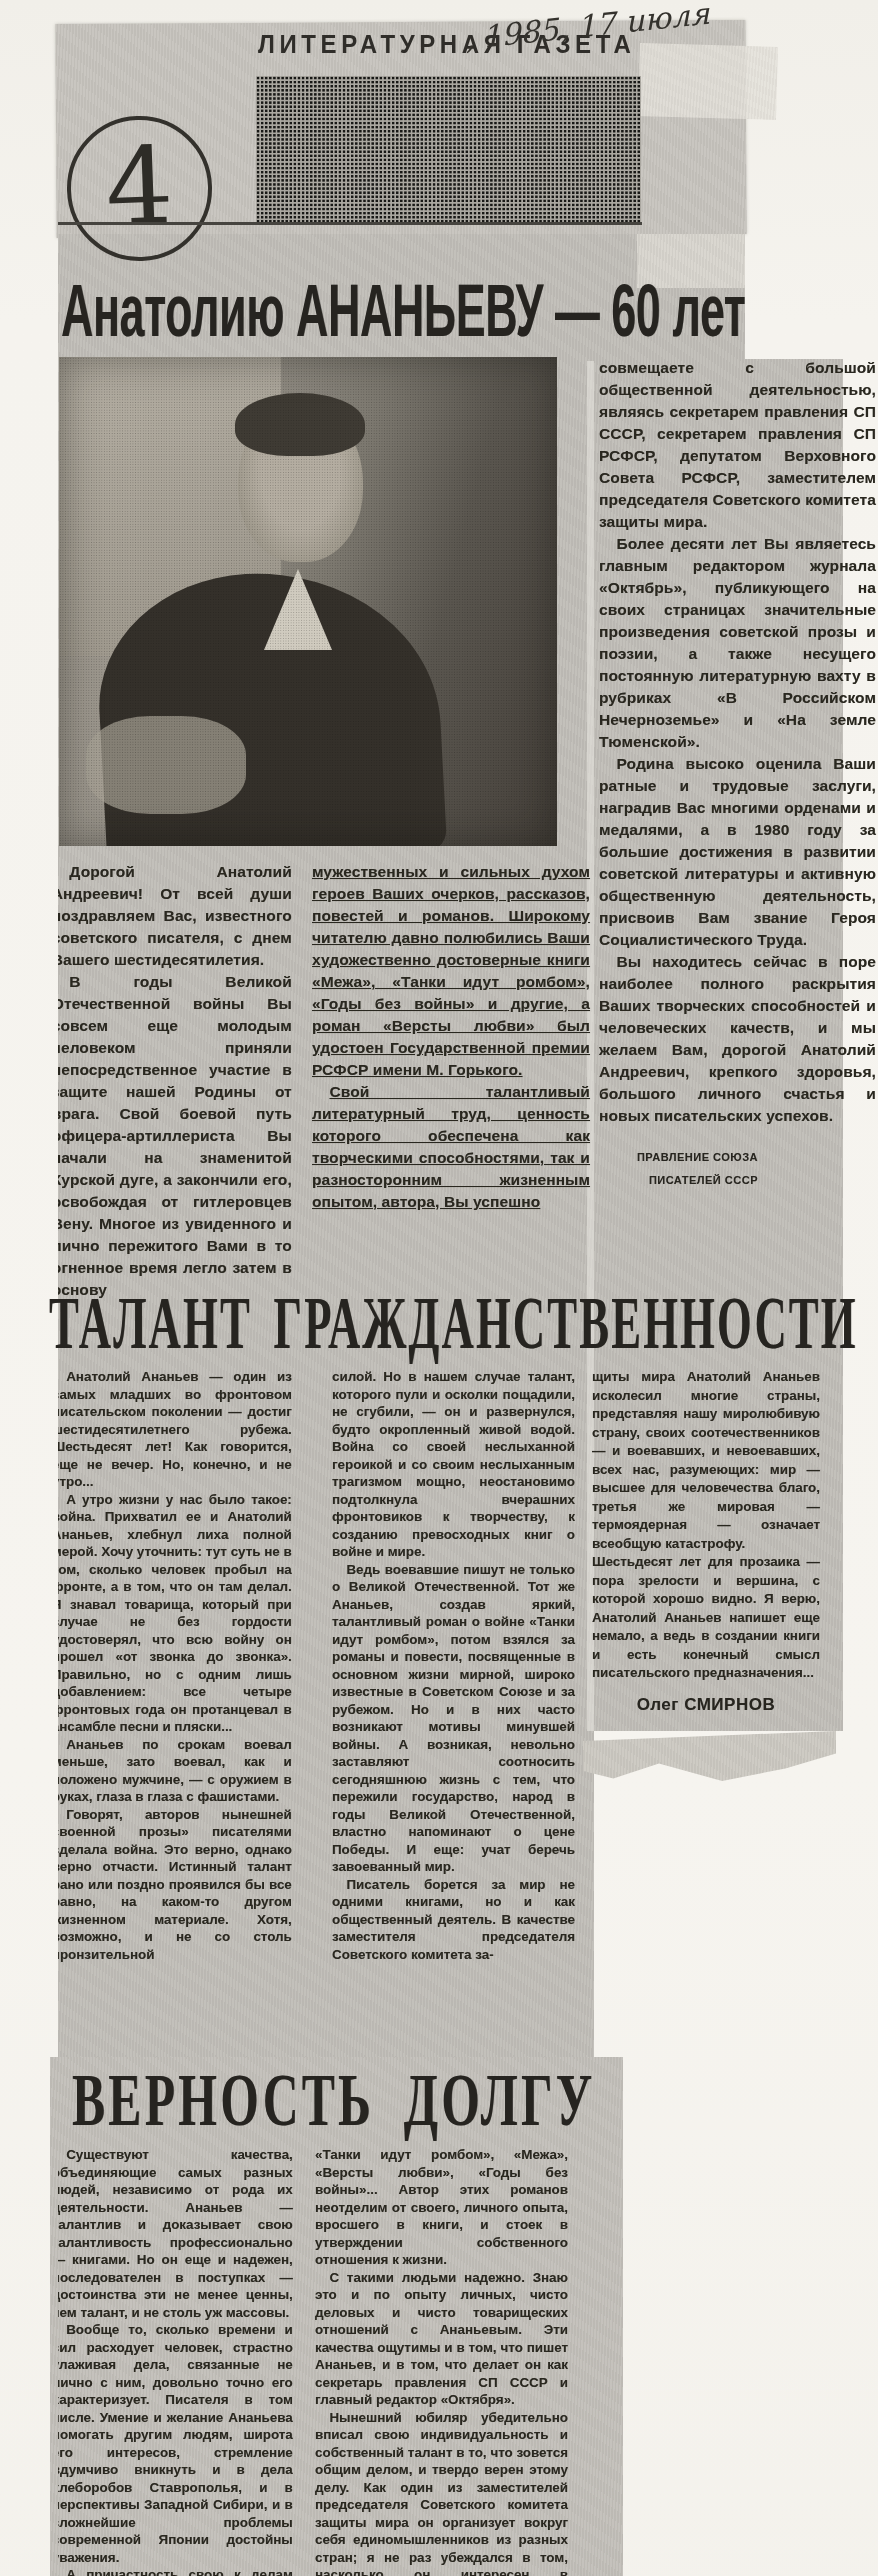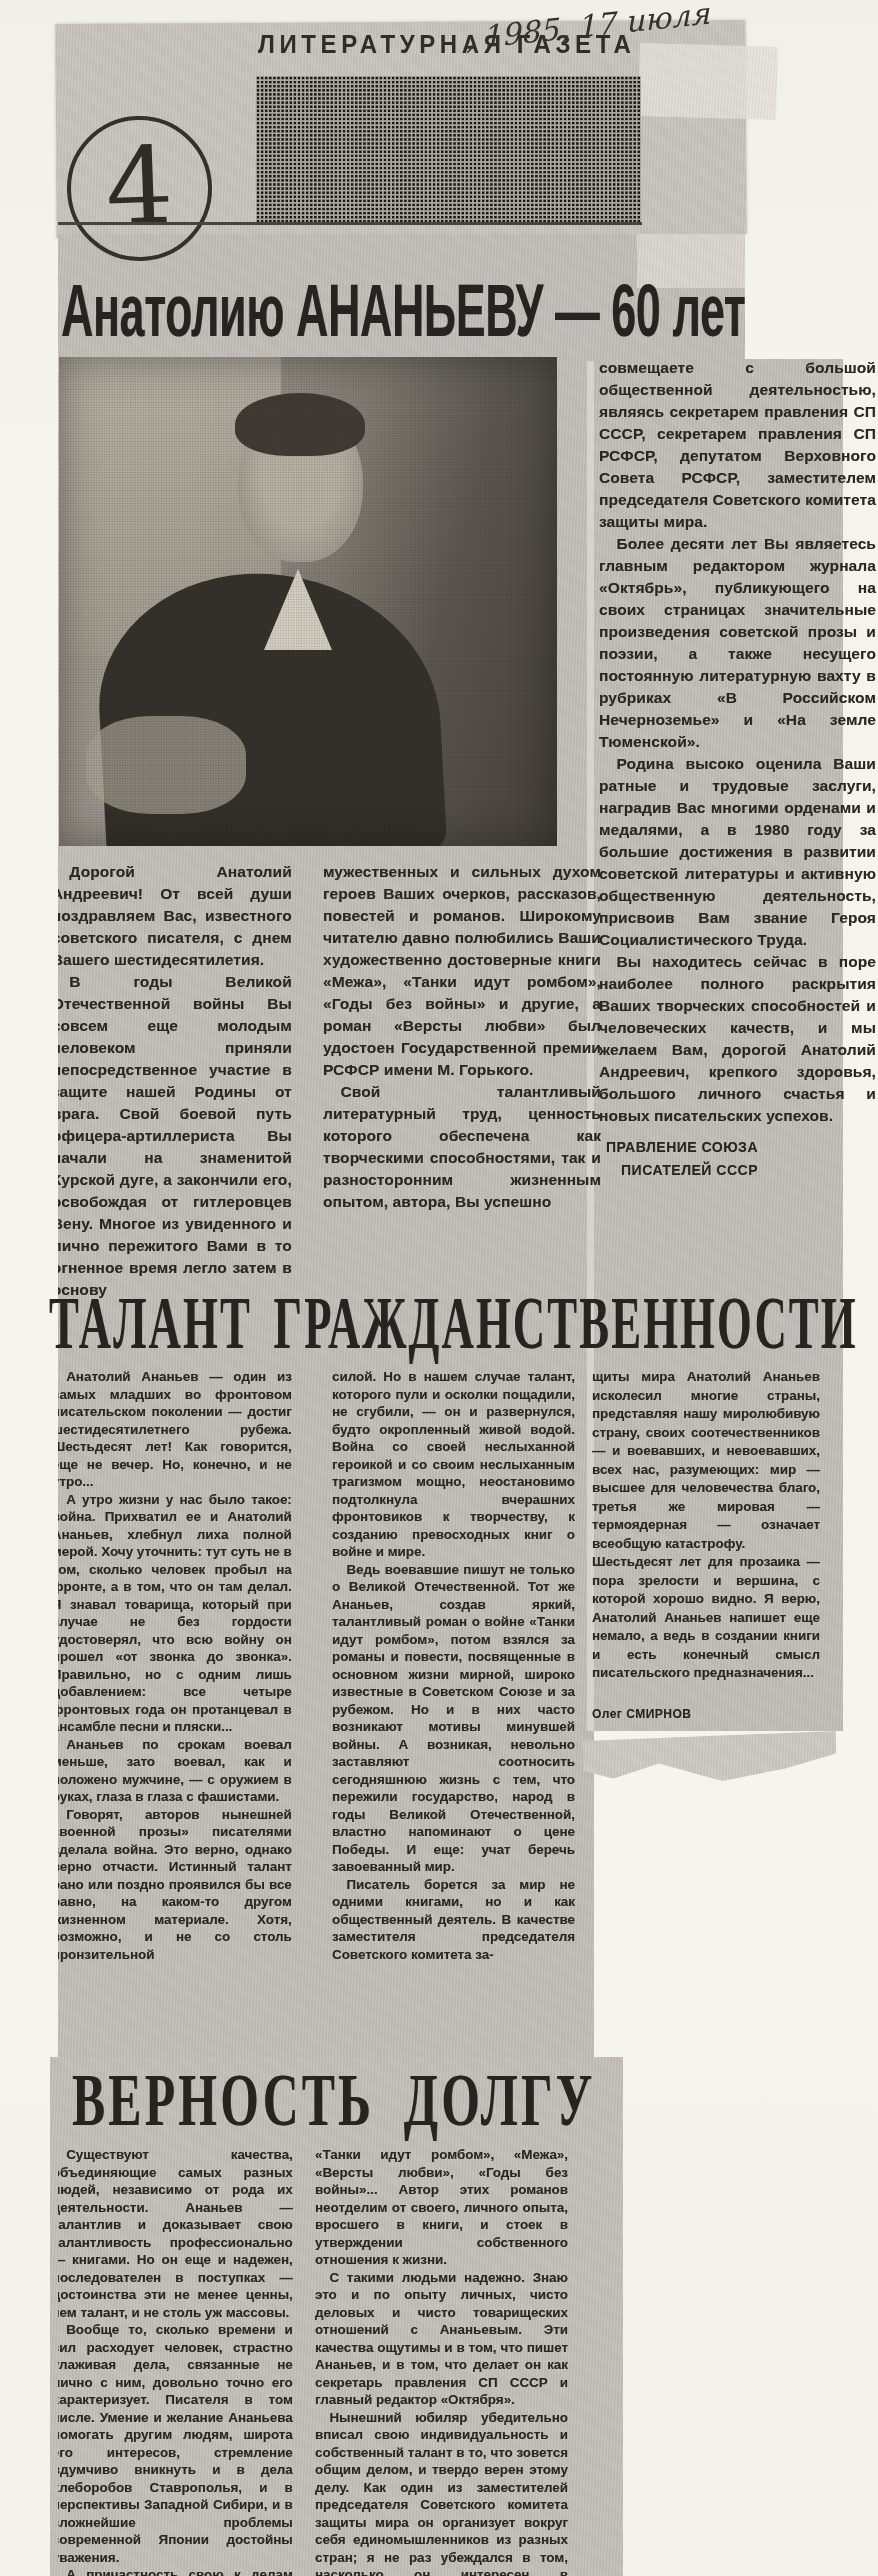--- a/index.html
+++ b/index.html
@@ -61,22 +61,22 @@
   .a1{font-size:15.5px;line-height:22px;letter-spacing:0.1px;}
   .a1 p{text-indent:17.5px;}
   .a2{font-size:13.4px;line-height:17.5px;}
   .a2 p{text-indent:14.4px;}
   .c3{font-size:13.4px;line-height:18.5px;}
   .cont p:first-child{text-indent:0 !important;}
   .clipwrap{position:absolute;overflow:hidden;}
   .clipwrap .col{position:relative;margin-left:-6.2px;}
   
   .sig{font-weight:700;color:#27251f;text-shadow:0.2px 0.2px 0 rgba(41,39,33,.33);}
-  #sig-pravlenie{margin-top:9px;text-align:right;padding-right:118px;font-size:14px;line-height:23px;letter-spacing:0.5px;white-space:nowrap;}
-  #sig-smirnov{margin-top:22px;text-align:left;font-size:12px;letter-spacing:0.5px;}
+  #sig-pravlenie{margin-top:19px;text-align:right;padding-right:118px;font-size:11px;line-height:23px;letter-spacing:0.5px;white-space:nowrap;}
+  #sig-smirnov{margin-top:13px;text-align:center;font-size:17px;letter-spacing:0.5px;}
 </style>
 </head>
 <body>
 
 <div class="piece" id="p-mast"></div>
 <div class="piece" id="p-tape"></div>
 <div class="piece" id="p-main"></div>
 <div class="piece" id="p-hlpatch"></div>
 <div class="piece" id="p-remnant"></div>
 <div class="piece" id="p-lower"></div>
@@ -103,21 +103,21 @@
   <div class="ph" id="ph-dots"></div>
   <div class="ph" id="ph-vig"></div>
 </div>
 
 <div class="clipwrap" style="left:58px;top:861px;width:241px;">
   <div class="col a1" style="width:240px;">
       <p>Дорогой Анатолий Андреевич! От всей души поздравляем Вас, известного советского писателя, с днем Вашего шестидесятилетия.</p>
       <p>В годы Великой Отечественной войны Вы совсем еще молодым человеком приняли непосредственное участие в защите нашей Родины от врага. Свой боевой путь офицера-артиллериста Вы начали на знаменитой Курской дуге, а закончили его, освобождая от гитлеровцев Вену. Многое из увиденного и лично пережитого Вами в то огненное время легло затем в основу</p>
     </div>
 </div>
-<div class="col a1 cont" style="left:323px;top:861px;width:278px;">
+<div class="col a1 cont" style="left:312px;top:861px;width:278px;text-decoration:underline;">
     <p>мужественных и сильных духом героев Ваших очерков, рассказов, повестей и романов. Широкому читателю давно полюбились Ваши художественно достоверные книги «Межа», «Танки идут ромбом», «Годы без войны» и другие, а роман «Версты любви» был удостоен Государственной премии РСФСР имени М. Горького.</p>
     <p>Свой талантливый литературный труд, ценность которого обеспечена как творческими способностями, так и разносторонним жизненным опытом, автора, Вы успешно</p>
   </div>
 <div class="col a1 cont" style="left:599px;top:357px;width:277px;">
   <div>
       <p>совмещаете с большой общественной деятельностью, являясь секретарем правления СП СССР, секретарем правления СП РСФСР, депутатом Верховного Совета РСФСР, заместителем председателя Советского комитета защиты мира.</p>
       <p>Более десяти лет Вы являетесь главным редактором журнала «Октябрь», публикующего на своих страницах значительные произведения советской прозы и поэзии, а также несущего постоянную литературную вахту в рубриках «В Российском Нечерноземье» и «На земле Тюменской».</p>
       <p>Родина высоко оценила Ваши ратные и трудовые заслуги, наградив Вас многими орденами и медалями, а в 1980 году за большие достижения в развитии советской литературы и активную общественную деятельность, присвоив Вам звание Героя Социалистического Труда.</p>
       <p>Вы находитесь сейчас в поре наиболее полного раскрытия Ваших творческих способностей и человеческих качеств, и мы желаем Вам, дорогой Анатолий Андреевич, крепкого здоровья, большого личного счастья и новых писательских успехов.</p>
     </div>

